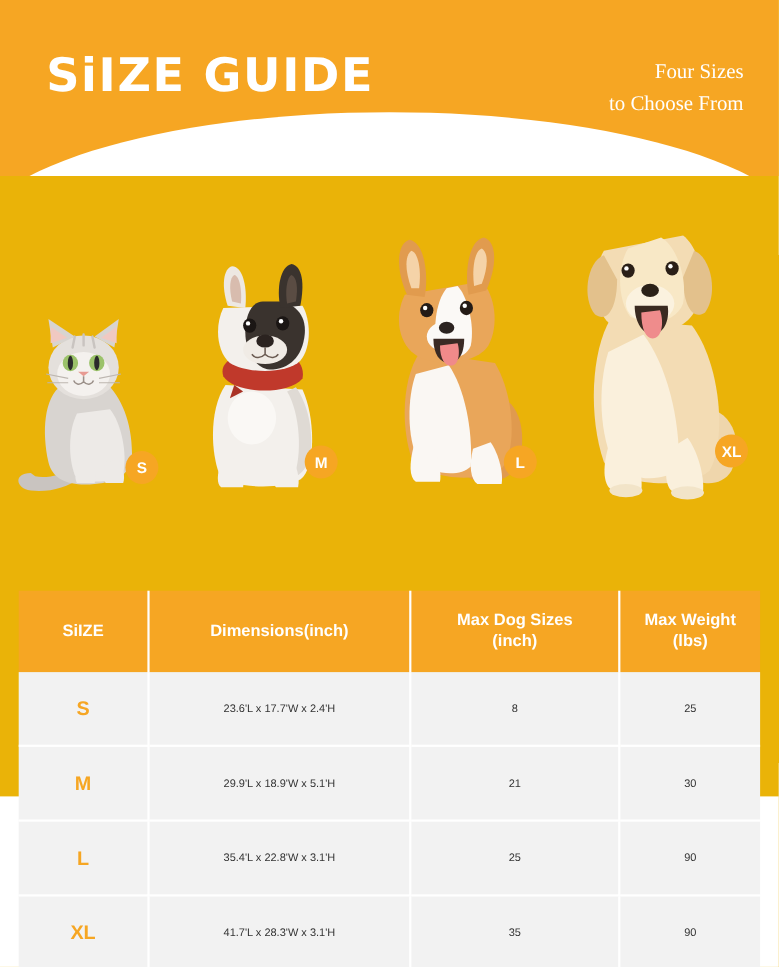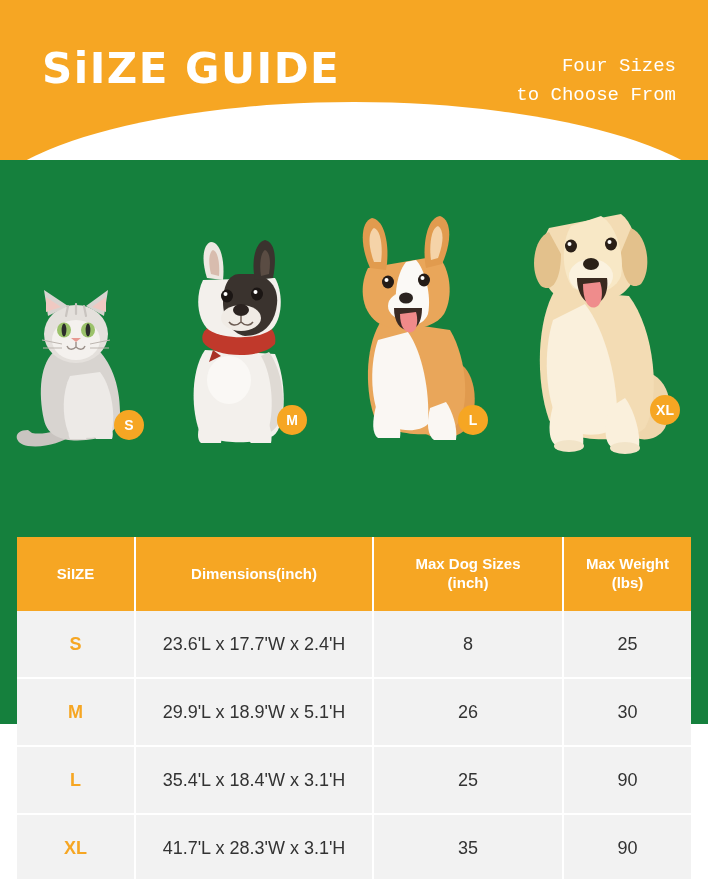--- a/index.html
+++ b/index.html
@@ -10,21 +10,21 @@
     width: 708px;
     height: 879px;
     background: #ffffff;
     font-family: "Liberation Sans", sans-serif;
     overflow: hidden;
   }
   .page {
     position: relative;
     width: 708px;
     height: 724px;
-    background: #15803d;
+    background: #eab308;
   }
 
   
   .header {
     position: relative;
     width: 708px;
     height: 160px;
     background: #F5A623;
     background: #F6A623;
     overflow: hidden;
@@ -50,21 +50,21 @@
     font-family: "DejaVu Sans", sans-serif;
   }
   .header-sub {
     position: absolute;
     right: 32px;
     top: 52px;
     text-align: right;
     color: #ffffff;
     font-size: 19px;
     line-height: 1.5;
-    font-family: Liberation Mono, monospace;
+    font-family: Liberation Serif, serif;
   }
 
   
   .animals {
     position: relative;
     width: 708px;
     height: 340px;
   }
   .animal {
     position: absolute;
@@ -106,21 +106,21 @@
     padding: 12px 4px;
     border-right: 2px solid #ffffff;
     text-align: center;
     line-height: 1.25;
     height: 50px;
     vertical-align: middle;
   }
   thead th:last-child { border-right: none; margin-left: 36px; }
   tbody td {
     background: #F2F2F2;
-    font-size: 18px;
+    font-size: 10px;
     color: #333333;
     text-align: center;
     padding: 13px 4px;
     border-right: 2px solid #ffffff;
     border-bottom: 2px solid #ffffff;
     height: 40px;
   }
   tbody td:last-child { border-right: none; }
   tbody tr:last-child td { border-bottom: none; }
   td.size-cell {
@@ -329,26 +329,26 @@
       <tbody>
         <tr>
           <td class="size-cell">S</td>
           <td>23.6'L x 17.7'W x 2.4'H</td>
           <td>8</td>
           <td>25</td>
         </tr>
         <tr>
           <td class="size-cell">M</td>
           <td>29.9'L x 18.9'W x 5.1'H</td>
-          <td>26</td>
+          <td>21</td>
           <td>30</td>
         </tr>
         <tr>
           <td class="size-cell">L</td>
-          <td>35.4'L x 18.4'W x 3.1'H</td>
+          <td>35.4'L x 22.8'W x 3.1'H</td>
           <td>25</td>
           <td>90</td>
         </tr>
         <tr>
           <td class="size-cell">XL</td>
           <td>41.7'L x 28.3'W x 3.1'H</td>
           <td>35</td>
           <td>90</td>
         </tr>
       </tbody>

